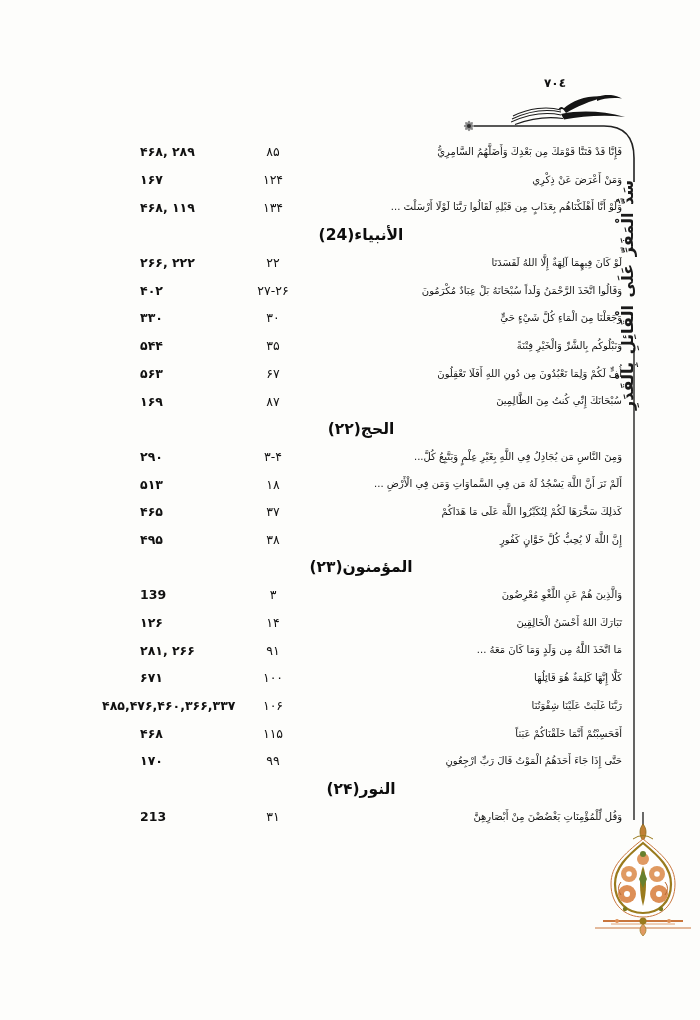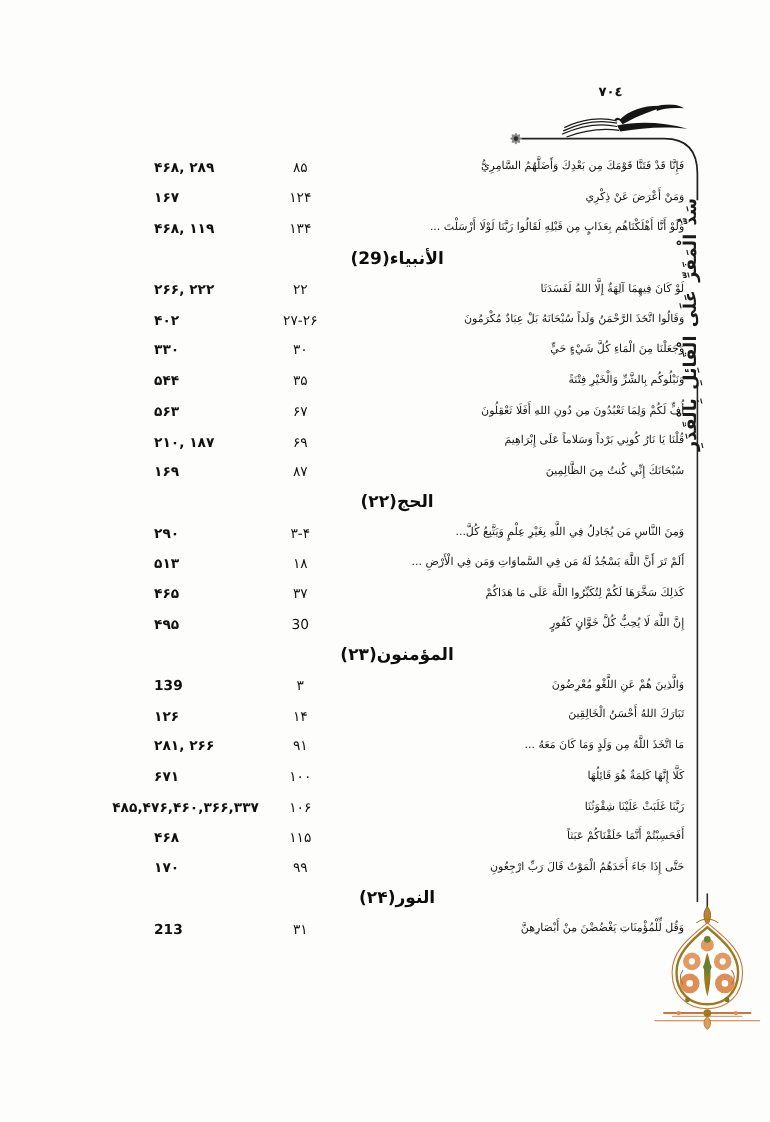--- a/index.html
+++ b/index.html
@@ -96,21 +96,21 @@
     <div class="verse" dir="rtl">وَمَنْ أَعْرَضَ عَنْ ذِكْرِي</div>
   </div>
 
   <div class="row">
     <div class="pages">۴۶۸, ۱۱۹</div>
     <div class="aya">۱۳۴</div>
     <div class="verse" dir="rtl">وَلَوْ أَنَّا أَهْلَكْنَاهُم بِعَذَابٍ مِن قَبْلِهِ لَقَالُوا رَبَّنَا لَوْلَا أَرْسَلْتَ ...</div>
   </div>
 
   <div class="row header">
-    <div class="sura" dir="rtl">الأنبياء(29)</div>
+    <div class="sura" dir="rtl">الأنبياء(24)</div>
   </div>
 
   <div class="row">
     <div class="pages">۲۶۶, ۲۲۲</div>
     <div class="aya">۲۲</div>
     <div class="verse" dir="rtl">لَوْ كَانَ فِيهِمَا آلِهَةٌ إِلَّا اللهُ لَفَسَدَتَا</div>
   </div>
 
   <div class="row">
     <div class="pages">۴۰۲</div>
@@ -129,25 +129,20 @@
     <div class="aya">۳۵</div>
     <div class="verse" dir="rtl">وَنَبْلُوكُم بِالشَّرِّ وَالْخَيْرِ فِتْنَةً</div>
   </div>
 
   <div class="row">
     <div class="pages">۵۶۳</div>
     <div class="aya">۶۷</div>
     <div class="verse" dir="rtl">أُفٍّ لَكُمْ وَلِمَا تَعْبُدُونَ مِن دُونِ اللهِ أَفَلَا تَعْقِلُونَ</div>
   </div>
 
-  <div class="row">
-    <div class="pages">۲۱۰, ۱۸۷</div>
-    <div class="aya">۶۹</div>
-    <div class="verse" dir="rtl">قُلْنَا يَا نَارُ كُونِي بَرْداً وَسَلاماً عَلَى إِبْرَاهِيمَ</div>
-  </div>
 
 
   <div class="row">
     <div class="pages">۱۶۹</div>
     <div class="aya">۸۷</div>
     <div class="verse" dir="rtl">سُبْحَانَكَ إِنِّي كُنتُ مِنَ الظَّالِمِينَ</div>
   </div>
 
   <div class="row header">
     <div class="sura" dir="rtl">الحج(۲۲)</div>
@@ -166,21 +161,21 @@
   </div>
 
   <div class="row">
     <div class="pages">۴۶۵</div>
     <div class="aya">۳۷</div>
     <div class="verse" dir="rtl">كَذلِكَ سَخَّرَهَا لَكُمْ لِتُكَبِّرُوا اللَّهَ عَلَى مَا هَدَاكُمْ</div>
   </div>
 
   <div class="row">
     <div class="pages">۴۹۵</div>
-    <div class="aya">30</div>
+    <div class="aya">۳۸</div>
     <div class="verse" dir="rtl">إِنَّ اللَّهَ لَا يُحِبُّ كُلَّ خَوَّانٍ كَفُورٍ</div>
   </div>
 
   <div class="row header">
     <div class="sura" dir="rtl">المؤمنون(۲۳)</div>
   </div>
 
   <div class="row">
     <div class="pages">139</div>
     <div class="aya">۳</div>

